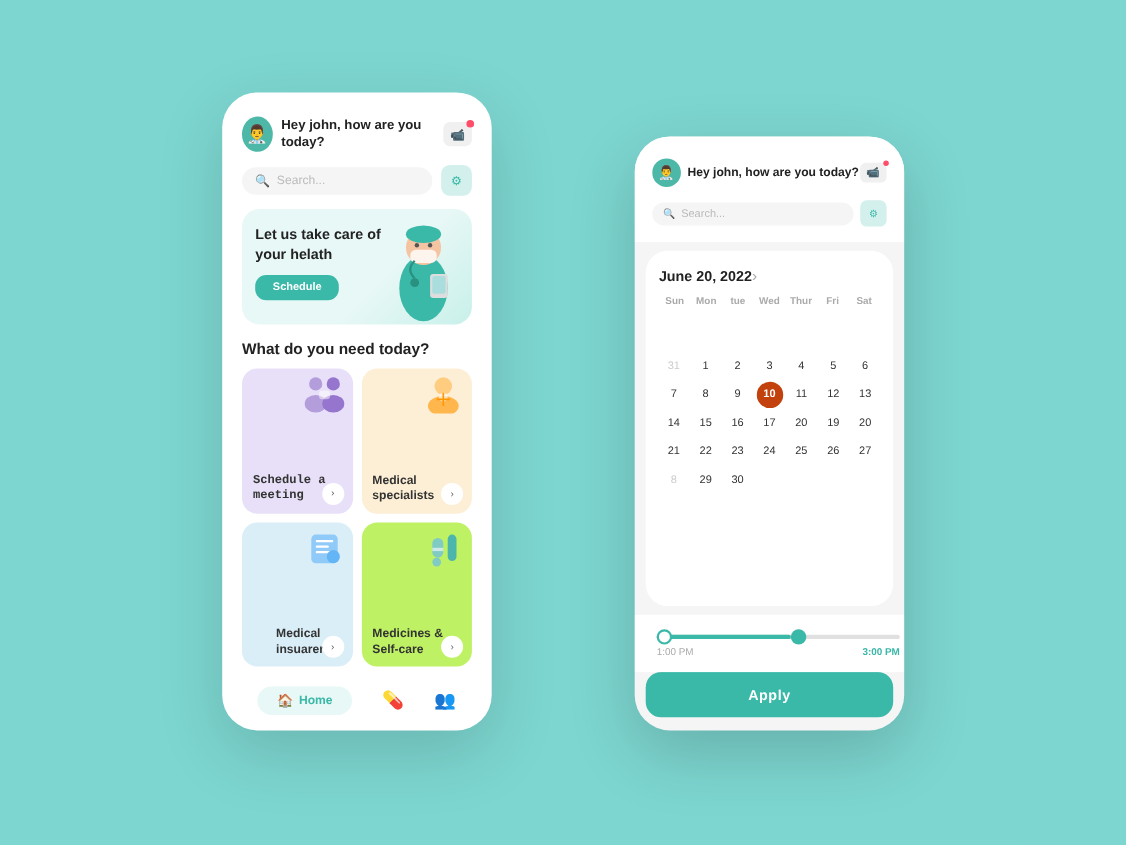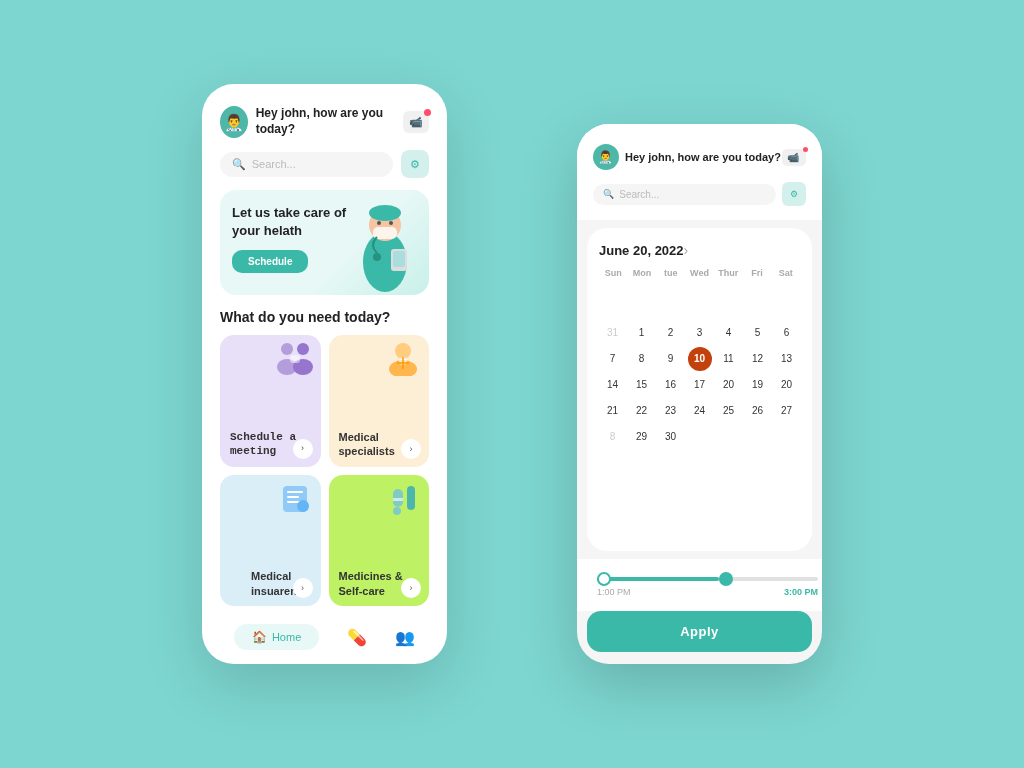--- a/index.html
+++ b/index.html
@@ -247,21 +247,21 @@
     .nav-home {
       background: #e8f8f6;
       border-radius: 20px;
       padding: 6px 18px;
       display: flex;
       align-items: center;
       gap: 5px;
     }
     .nav-label {
       font-size: 11px;
-      font-weight: 400;
+      font-weight: 700;
       color: #3ab8a8;
     }
 
     
     .phone-right-header {
       background: #fff;
       padding: 20px 16px 14px 16px;
     }
     .pr-header-row {
       display: flex;

